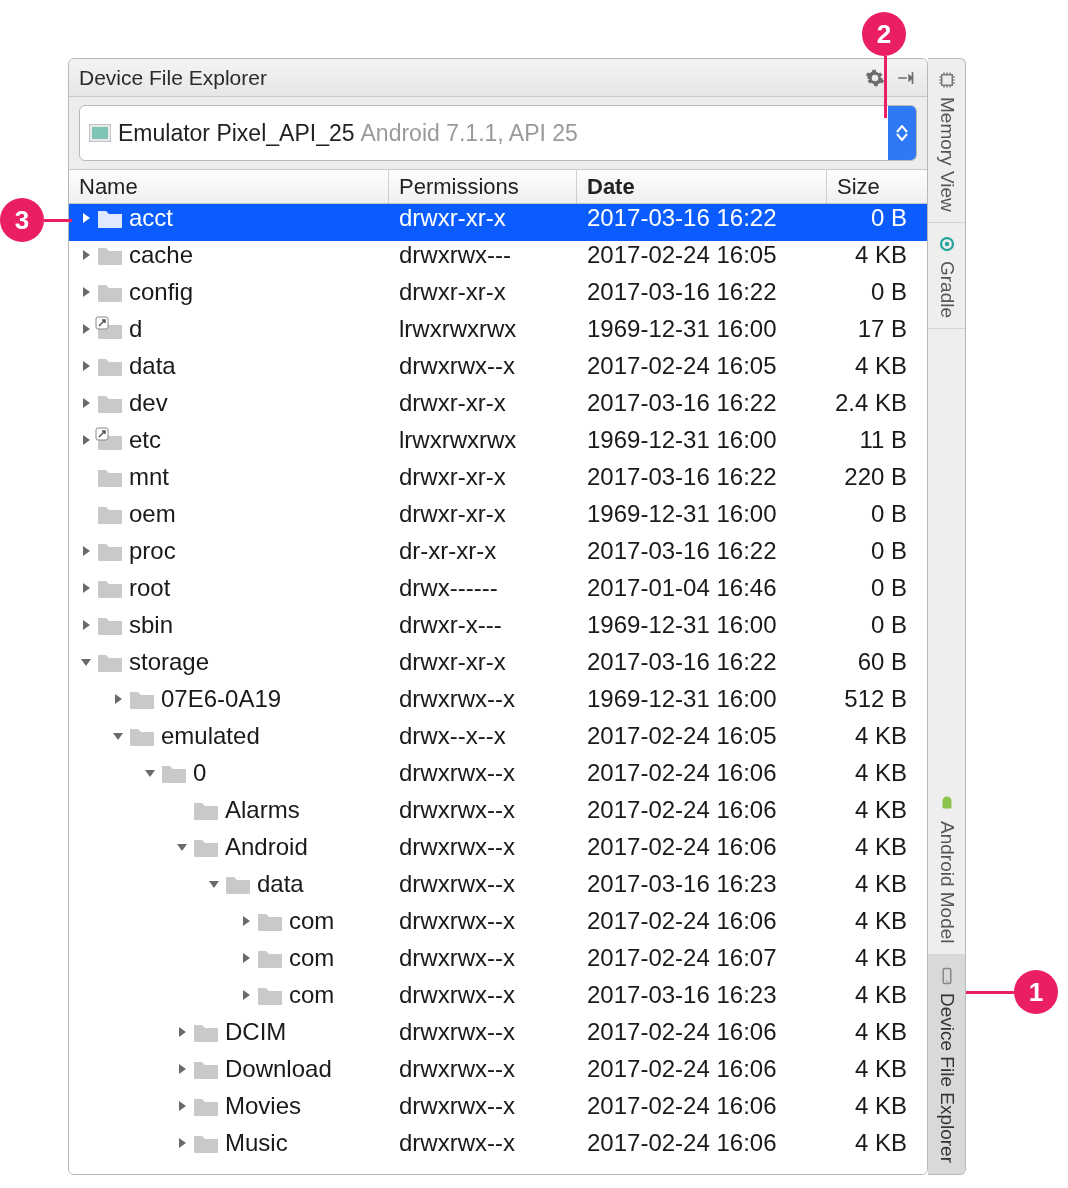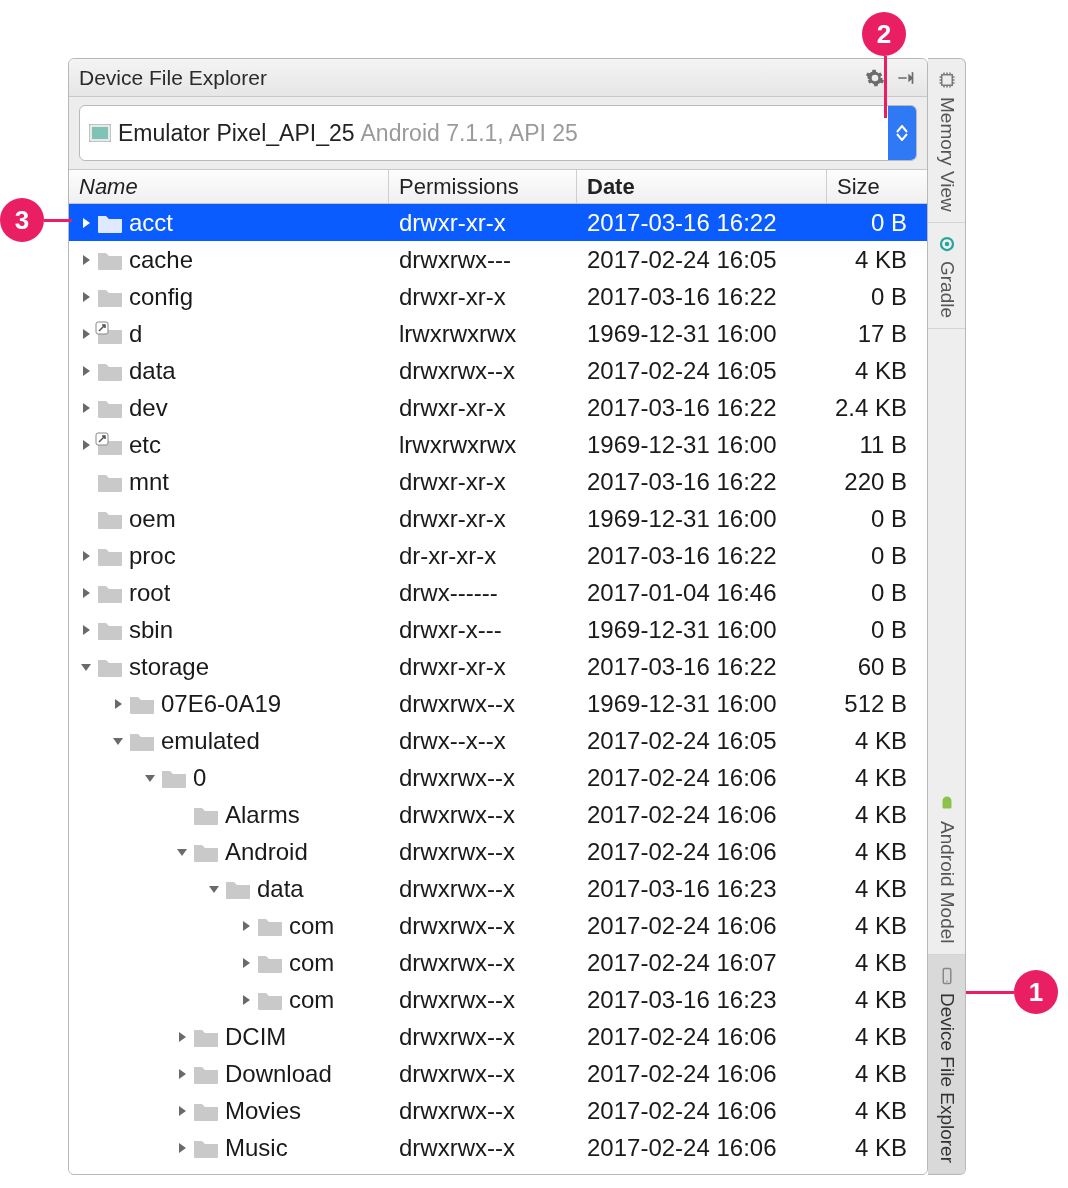--- a/index.html
+++ b/index.html
@@ -74,35 +74,35 @@
     border-bottom:1px solid #c5c5c5;
     font-size:22px;
     color:#222;
   }
   .columns > div {
     display:flex; align-items:center;
     padding:0 10px;
     border-right:1px solid #cfcfcf;
   }
   .columns > div:last-child { border-right:none;}
-  .col-name { width:320px;font-style:italic; }
+  .col-name { width:320px; }
   .col-perm { width:188px; }
   .col-date { width:250px;font-weight:bold; }
   .col-size { flex:1; }
   .tree {
     flex:1;
     overflow:hidden;
     background:#fff;
     font-size:24px;
     color:#1a1a1a;
   }
   .row {
     display:flex;
     height:37px;
-    align-items:center;
+    align-items:flex-start;
     white-space:nowrap;
   }
   .row.selected {
     background:#0a5cff;
     color:#fff;
   }
   .row .name-cell { width:320px; display:flex; align-items:center; overflow:hidden;}
   .row .perm-cell { width:188px; padding-left:10px;}
   .row .date-cell { width:250px; padding-left:10px;}
   .row .size-cell { flex:1; text-align:right; padding-right:20px;}

